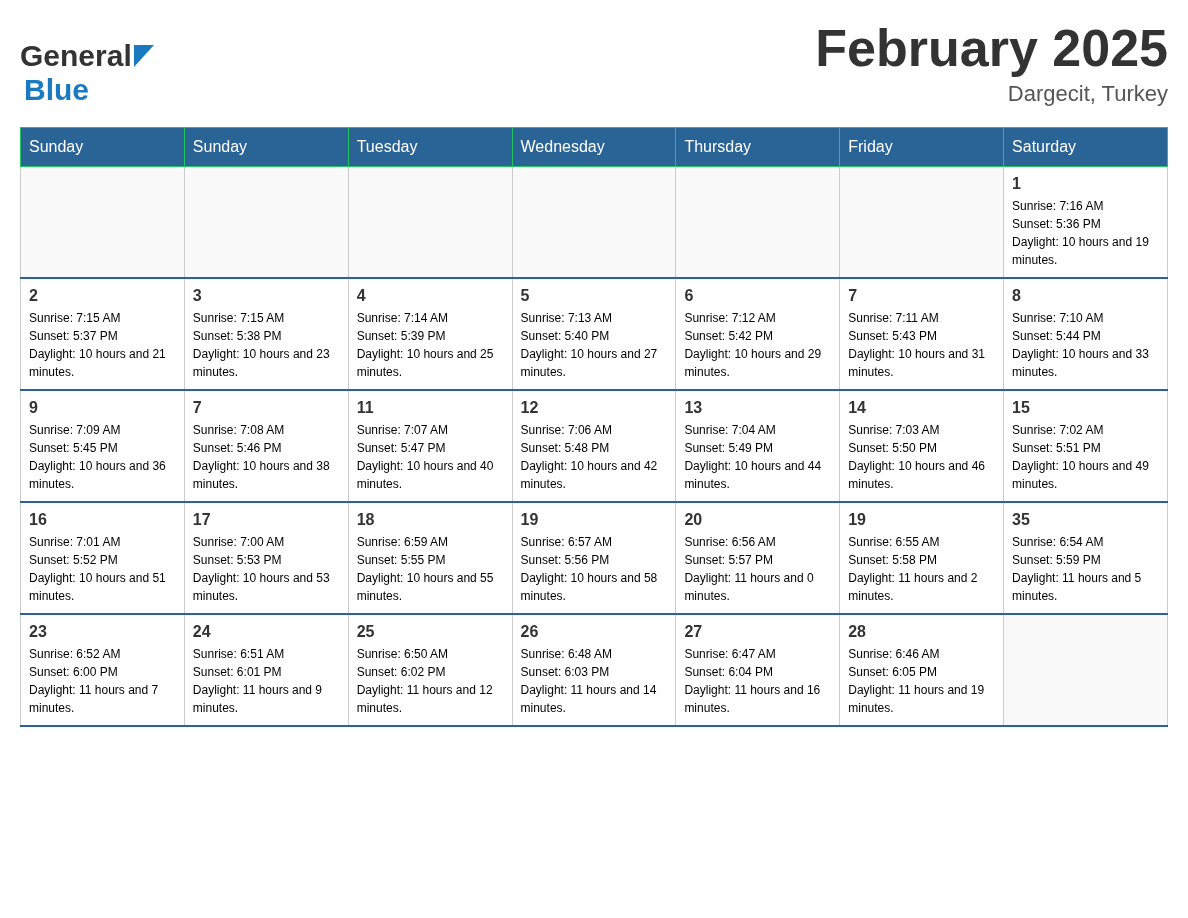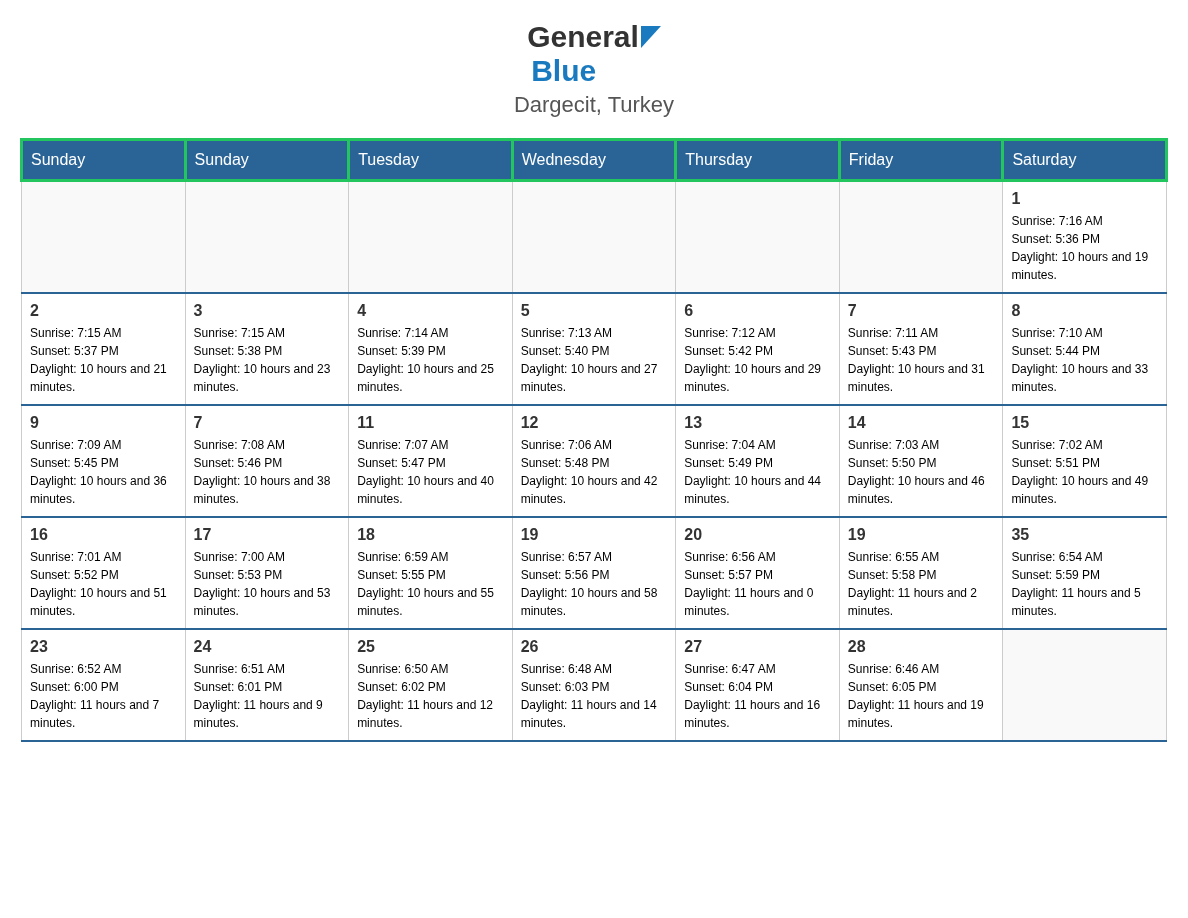--- a/index.html
+++ b/index.html
@@ -6,23 +6,22 @@
     body {
       font-family: Arial, sans-serif;
       background: #fff;
       padding: 20px;
       width: 1188px;
       min-height: 918px;
     }
     .header {
       display: flex;
       justify-content: space-between;
-      align-items: center;
+      align-items: flex-end;
       margin-bottom: 20px;
-      flex-direction: column;
     }
     .logo-container {
       display: flex;
       flex-direction: column;
     }
     .logo-row1 {
       display: flex;
       align-items: center;
     }
     .title-block {
@@ -43,21 +42,21 @@
       width: 100%;
       border-collapse: collapse;
     }
     thead tr th {
       background-color: #2a6496;
       color: #fff;
       padding: 10px 8px;
       font-size: 16px;
       font-weight: normal;
       text-align: left;
-      border: 3px solid #22c55e;
+      border: 1px solid #22c55e;
     }
     tbody tr td {
       vertical-align: top;
       padding: 8px;
       border: 1px solid #ccc;
       width: 14.28%;
       min-height: 100px;
       font-size: 13px;
       color: #333;
       background: #fff;
@@ -90,20 +89,21 @@
         <svg width="20" height="22" viewBox="0 0 20 22">
             <polygon points="0,0 20,0 0,22" fill="#1a7abf"></polygon>
           </svg>
       </span>
     </div>
     <div>
       <span style="font-size:30px;font-weight:bold;color:#1a7abf;margin-left:4px;">Blue</span>
     </div>
   </div>
   <div class="title-block">
+    <div class="calendar-title">February 2025</div>
     <div class="calendar-subtitle">Dargecit, Turkey</div>
   </div>
 </div>
 
 <table>
   <thead>
     <tr>
     <th>Sunday</th>
         <th>Sunday</th>
         <th>Tuesday</th>

